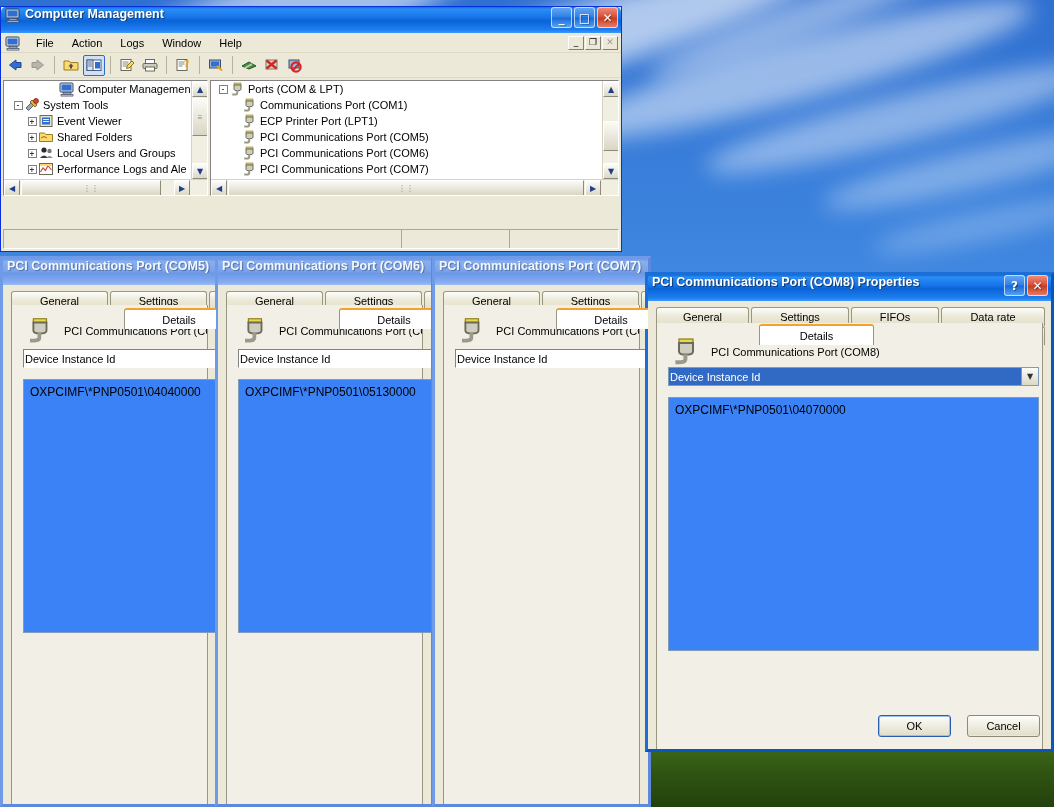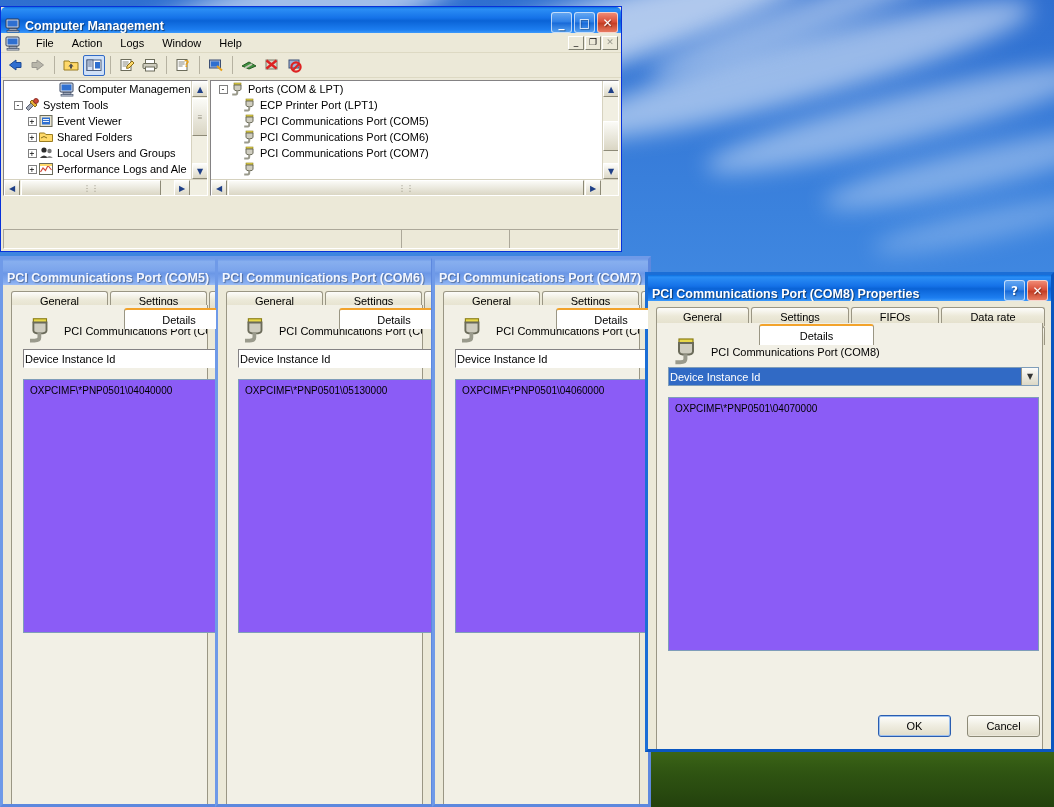--- a/index.html
+++ b/index.html
@@ -19,21 +19,21 @@
   }
   .cloud { position:absolute; border-radius:50%; filter:blur(11px); background:#ffffff; }
   #grass {
     position:absolute; left:0; top:745px; width:1054px; height:62px;
     background:linear-gradient(180deg,#3f6a18 0%,#2f5412 45%,#23410d 100%);
   }
 
   
   .xpwin { position:absolute; background:#ece9d8; border:1px solid #0831d9; }
   .titlebar {
-    height:26px; display:flex; align-items:flex-end; padding:0 3px 0 4px;
+    height:26px; display:flex; align-items:flex-start; padding:0 3px 0 4px;
     background:linear-gradient(180deg,#0b6ede 0%,#2b8ef5 8%,#1572e8 42%,#0a63d6 53%,#1d7ef0 88%,#3c9afc 100%);
     color:#fff; font-weight:bold; font-size:12.5px;
     text-shadow:1px 1px 1px rgba(0,0,0,.55);
     border-top-left-radius:5px; border-top-right-radius:5px;
   }
   .titlebar.inactive {
     background:linear-gradient(180deg,#6f9ae8 0%,#87afef 10%,#7ba4ec 45%,#6b97e6 55%,#86adf0 90%,#9dbdf4 100%);
     color:#f2f6ff; text-shadow:1px 1px 1px rgba(0,0,0,.35);
   }
   .tb-icon { width:16px; height:16px; margin-right:4px; flex:0 0 auto; }
@@ -134,22 +134,22 @@
   }
   .combo.focused { background:#316ac5; color:#fff; border:1px solid #7f9db9; }
   .combo .arrowbox {
     margin-left:auto; width:17px; height:100%;
     background:linear-gradient(180deg,#fcfcfa,#dcd8c6);
     border-left:1px solid #9a9684;
     display:flex; align-items:center; justify-content:center; color:#333; font-size:8px;
     font-family:"DejaVu Sans", sans-serif;
   }
   .valuebox {
-    position:absolute; background:#8b5cf6; border:1px solid #7f9db9;
-    font-size:10px; padding:5px 6px; color:#000; overflow:hidden; white-space:nowrap;
+    position:absolute; background:#3b82f6; border:1px solid #7f9db9;
+    font-size:12px; padding:5px 6px; color:#000; overflow:hidden; white-space:nowrap;
   }
   .btnrow { position:absolute; right:10px; bottom:10px; display:flex; gap:16px; }
   .xpbtn {
     width:73px; height:22px; font-size:11px; color:#000;
     background:linear-gradient(180deg,#fdfdfb 0%,#f0eee2 45%,#e3dfcd 92%,#efece0 100%);
     border:1px solid #8d8a77; border-radius:3px;
     display:flex; align-items:center; justify-content:center;
   }
   .xpbtn.default { border:1px solid #2a5db0; box-shadow:inset 0 0 0 1px #9cc0ee; }
 
@@ -417,20 +417,30 @@
         </div>
 
         <div class="tree-row" style="padding-left:30px;">
           <span class="ticon">
             <svg width="16" height="16" viewBox="0 0 16 16">
                 <rect x="5" y="2" width="7" height="2" fill="#e8d84a" stroke="#8a7d17" stroke-width=".6"></rect>
                 <path d="M5 4 h7 v4.2 q0 1.6-3.5 1.6 T5 8.2 Z" fill="#cfcdc0" stroke="#6b6b5a"></path>
                 <path d="M8.2 9.6 v2.4 q0 1.6-2.6 1.6 H3.2" fill="none" stroke="#9a9a8c" stroke-width="2"></path>
               </svg>
           </span>
+          <span>Communications Port (COM1)</span>
+        </div>
+        <div class="tree-row" style="padding-left:30px;">
+          <span class="ticon">
+            <svg width="16" height="16" viewBox="0 0 16 16">
+                <rect x="5" y="2" width="7" height="2" fill="#e8d84a" stroke="#8a7d17" stroke-width=".6"></rect>
+                <path d="M5 4 h7 v4.2 q0 1.6-3.5 1.6 T5 8.2 Z" fill="#cfcdc0" stroke="#6b6b5a"></path>
+                <path d="M8.2 9.6 v2.4 q0 1.6-2.6 1.6 H3.2" fill="none" stroke="#9a9a8c" stroke-width="2"></path>
+              </svg>
+          </span>
           <span>ECP Printer Port (LPT1)</span>
         </div>
         <div class="tree-row" style="padding-left:30px;">
           <span class="ticon">
             <svg width="16" height="16" viewBox="0 0 16 16">
                 <rect x="5" y="2" width="7" height="2" fill="#e8d84a" stroke="#8a7d17" stroke-width=".6"></rect>
                 <path d="M5 4 h7 v4.2 q0 1.6-3.5 1.6 T5 8.2 Z" fill="#cfcdc0" stroke="#6b6b5a"></path>
                 <path d="M8.2 9.6 v2.4 q0 1.6-2.6 1.6 H3.2" fill="none" stroke="#9a9a8c" stroke-width="2"></path>
               </svg>
           </span>
@@ -568,23 +578,20 @@
             <rect x="5" y="2" width="7" height="2" fill="#e8d84a" stroke="#8a7d17" stroke-width=".6"></rect>
             <path d="M5 4 h7 v4.2 q0 1.6-3.5 1.6 T5 8.2 Z" fill="#cfcdc0" stroke="#6b6b5a"></path>
             <path d="M8.2 9.6 v2.4 q0 1.6-2.6 1.6 H3.2" fill="none" stroke="#9a9a8c" stroke-width="2"></path>
           </svg>
       </span>
       <span class="dev-name">PCI Communications Port (COM7)</span>
     </div>
     <div class="combo" style="left:11px; top:44px; width:215px;">
       <span>Device Instance Id</span>
     </div>
-    <div class="valuebox" style="left:11px; top:74px; width:215px; height:254px;">
-      <span>OXPCIMF\*PNP0501\04060000</span>
-    </div>
   </div>
 </div>
 
 <div class="propdlg act clip" style="left:645px; top:272px; width:409px; height:480px;">
   <div class="titlebar" style="border-radius:0;">
     <span class="tb-title">PCI Communications Port (COM8) Properties</span>
     <span class="tb-btns">
       <span class="tbb help">?</span>
       <span class="tbb close">✕</span>
     </span>

